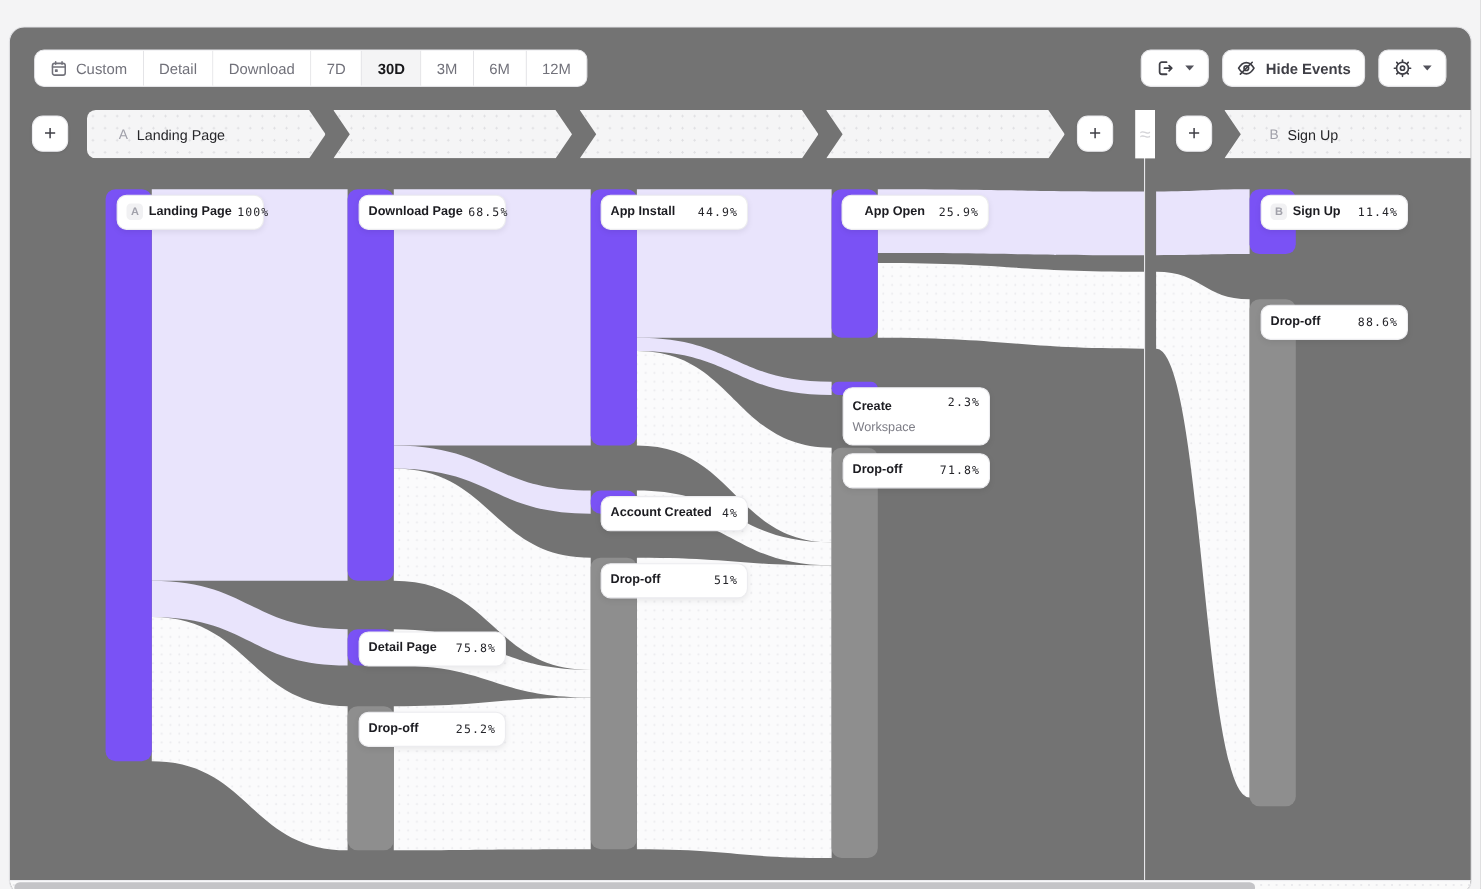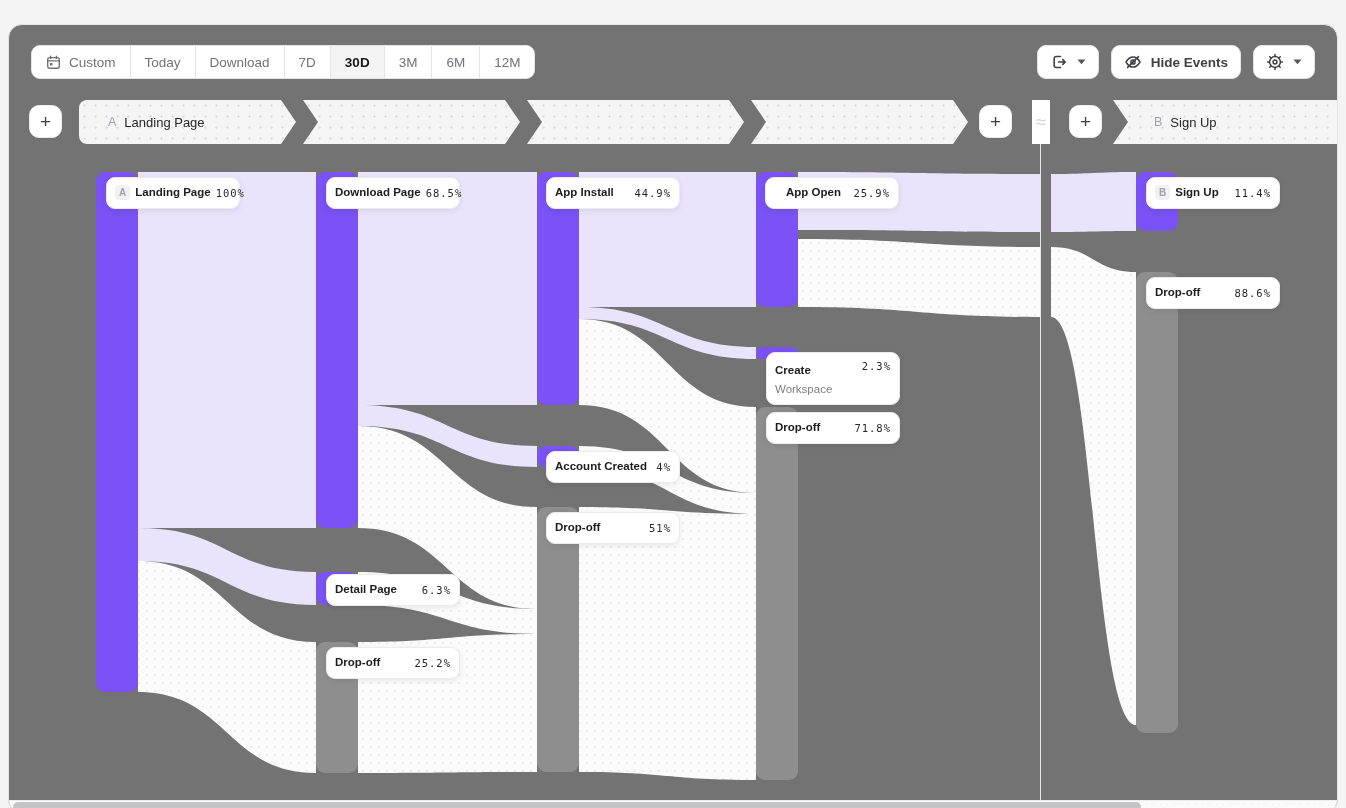--- a/index.html
+++ b/index.html
@@ -68,21 +68,21 @@
           <span class="icon">
             <svg width="15" height="15" viewBox="0 0 15 15" fill="none" stroke="#71717a" stroke-width="1.4" stroke-linecap="round">
               <rect x="1.7" y="2.6" width="11.6" height="10.7" rx="2"></rect>
               <path d="M1.7 5.9 H13.3 M4.6 1.2 v2.2 M10.4 1.2 v2.2"></path>
               <rect x="3.9" y="7.9" width="2.6" height="2.6" rx="0.6" fill="#71717a" stroke="none"></rect>
             </svg>
           </span>
           <span>Custom</span>
         </div>
         <div class="seg-btn">
-          <span>Today</span>
+          <span>Detail</span>
         </div>
         <div class="seg-btn">
           <span>Download</span>
         </div>
         <div class="seg-btn">
           <span>7D</span>
         </div>
         <div class="seg-btn active">
           <span>30D</span>
         </div>
@@ -206,21 +206,21 @@
         <span class="nl-badge">A</span>
         <span class="nl-name">Landing Page</span>
         <span class="nl-pct">100%</span>
       </div>
       <div class="node-label" style="left: 317px; top: 152px;">
         <span class="nl-name">Download Page</span>
         <span class="nl-pct">68.5%</span>
       </div>
       <div class="node-label" style="left: 317px; top: 549px;">
         <span class="nl-name">Detail Page</span>
-        <span class="nl-pct">6.3%</span>
+        <span class="nl-pct">75.8%</span>
       </div>
       <div class="node-label" style="left: 317px; top: 622px;">
         <span class="nl-name">Drop-off</span>
         <span class="nl-pct">25.2%</span>
       </div>
       <div class="node-label" style="left: 537px; top: 152px;">
         <span class="nl-name">App Install</span>
         <span class="nl-pct">44.9%</span>
       </div>
       <div class="node-label" style="left: 537px; top: 426px;">

